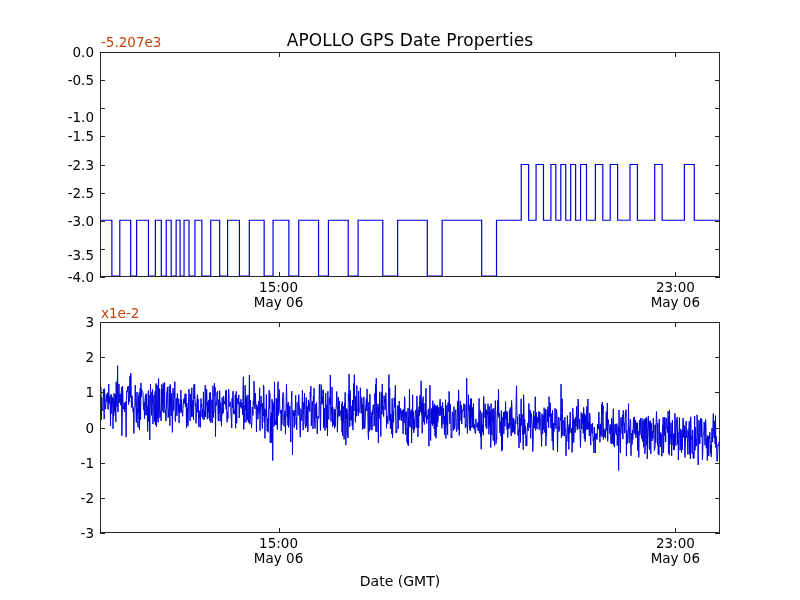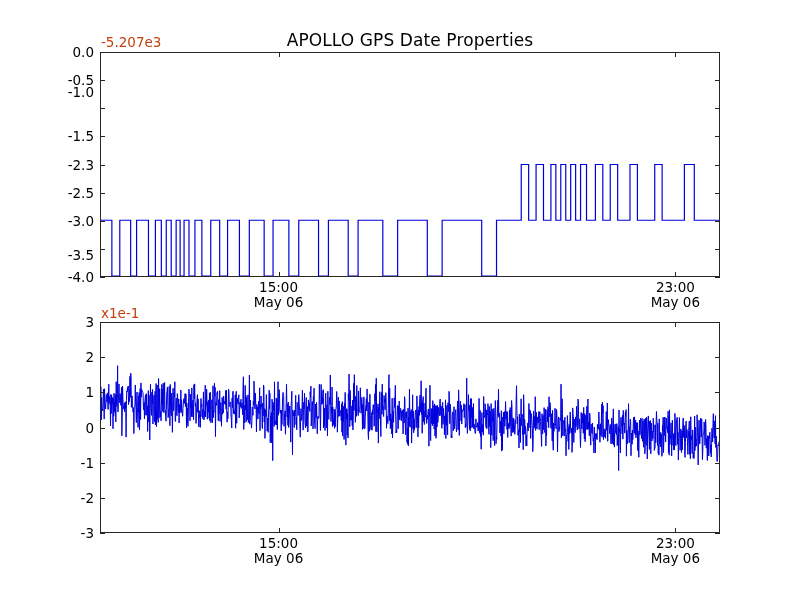--- a/index.html
+++ b/index.html
@@ -117,38 +117,38 @@
 </style>
 </head>
 <body>
 
 <div id="figure">
 
   <div class="chart-title" id="chart-title">APOLLO GPS Date Properties</div>
 
   <div class="offset-text" id="dac-offset">-5.207e3</div>
 
-  <div class="offset-text" id="phase-offset">x1e-1</div>
+  <div class="offset-text" id="phase-offset">x1e-2</div>
 
   <div class="axes" id="axes-dac">
     <svg class="plot-canvas" id="svg-dac" viewBox="0 0 620 225" preserveAspectRatio="none">
         <path d="M0.00,168.75 L10.91,168.75 L10.91,225.00 L18.85,225.00 L18.85,168.75 L29.76,168.75 L29.76,225.00 L35.71,225.00 L35.71,168.75 L47.62,168.75 L47.62,225.00 L54.56,225.00 L54.56,168.75 L60.51,168.75 L60.51,225.00 L65.47,225.00 L65.47,168.75 L70.43,168.75 L70.43,225.00 L75.39,225.00 L75.39,168.75 L79.36,168.75 L79.36,225.00 L83.33,225.00 L83.33,168.75 L88.29,168.75 L88.29,225.00 L94.24,225.00 L94.24,168.75 L101.18,168.75 L101.18,225.00 L110.11,225.00 L110.11,168.75 L119.04,168.75 L119.04,225.00 L126.98,225.00 L126.98,168.75 L138.88,168.75 L138.88,225.00 L148.80,225.00 L148.80,168.75 L163.68,168.75 L163.68,225.00 L172.61,225.00 L172.61,168.75 L188.48,168.75 L188.48,225.00 L198.40,225.00 L198.40,168.75 L218.24,168.75 L218.24,225.00 L228.16,225.00 L228.16,168.75 L248.00,168.75 L248.00,225.00 L257.92,225.00 L257.92,168.75 L282.72,168.75 L282.72,225.00 L297.60,225.00 L297.60,168.75 L327.36,168.75 L327.36,225.00 L342.24,225.00 L342.24,168.75 L381.92,168.75 L381.92,225.00 L396.80,225.00 L396.80,168.75 L421.60,168.75 L421.60,112.50 L429.04,112.50 L429.04,168.75 L436.48,168.75 L436.48,112.50 L443.92,112.50 L443.92,168.75 L451.36,168.75 L451.36,112.50 L456.32,112.50 L456.32,168.75 L461.28,168.75 L461.28,112.50 L466.24,112.50 L466.24,168.75 L471.20,168.75 L471.20,112.50 L476.16,112.50 L476.16,168.75 L481.12,168.75 L481.12,112.50 L487.07,112.50 L487.07,168.75 L496.00,168.75 L496.00,112.50 L503.44,112.50 L503.44,168.75 L510.88,168.75 L510.88,112.50 L518.32,112.50 L518.32,168.75 L530.72,168.75 L530.72,112.50 L538.16,112.50 L538.16,168.75 L555.52,168.75 L555.52,112.50 L562.96,112.50 L562.96,168.75 L585.28,168.75 L585.28,112.50 L595.20,112.50 L595.20,168.75 L634.88,168.75 L634.88,112.50 L647.28,112.50 L647.28,168.75 L689.44,168.75 L689.44,112.50 L701.84,112.50 L701.84,168.75 L739.04,168.75 L739.04,112.50 L751.44,112.50 L751.44,168.75 L803.52,168.75 L803.52,112.50 L838.24,112.50 L838.24,56.25 L845.68,56.25 L845.68,112.50 L850.64,112.50 L850.64,56.25 L860.56,56.25 L860.56,112.50 L868.00,112.50 L868.00,56.25 L875.44,56.25 L875.44,112.50 L882.88,112.50 L882.88,56.25 L895.28,56.25 L895.28,112.50 L902.72,112.50 L902.72,56.25 L922.56,56.25 L922.56,112.50 L932.48,112.50 L932.48,56.25 L957.28,56.25 L957.28,0.00 L964.72,0.00 L964.72,56.25 L972.16,56.25 L972.16,0.00 L979.60,0.00 L979.60,56.25 L987.04,56.25 L987.04,0.00 L999.44,0.00 L999.44,56.25 L1031.68,56.25 L1031.68,0.00 L1039.12,0.00 L1039.12,56.25 L1073.84,56.25 L1073.84,112.50 L1086.24,112.50 L1086.24,56.25 L1093.68,56.25 L1093.68,112.50 L1101.12,112.50 L1101.12,56.25 L1111.04,56.25 L1111.04,112.50 L1118.48,112.50 L1118.48,56.25 L1130.88,56.25 L1130.88,112.50 L1150.72,112.50 L1150.72,168.75 L1165.60,168.75 L1165.60,112.50 L1180.48,112.50 L1180.48,168.75 L1205.28,168.75 L1205.28,112.50 L1217.68,112.50 L1217.68,168.75 L1235.04,168.75 L1235.04,112.50 L1247.44,112.50 L1247.44,168.75 L1259.84,168.75 L1259.84,112.50 L1267.28,112.50 L1267.28,168.75 L1274.72,168.75 L1274.72,112.50 L1282.16,112.50 L1282.16,168.75 L1289.60,168.75 L1289.60,112.50 L1297.04,112.50 L1297.04,168.75 L1304.48,168.75 L1304.48,112.50 L1311.92,112.50 L1311.92,168.75 L1321.84,168.75 L1321.84,112.50 L1329.28,112.50 L1329.28,168.75 L1349.12,168.75 L1349.12,112.50 L1354.08,112.50 L1354.08,168.75 L1388.80,168.75 L1388.80,112.50 L1396.24,112.50 L1396.24,168.75 L1403.68,168.75 L1403.68,112.50 L1411.12,112.50 L1411.12,168.75 L1443.36,168.75 L1443.36,112.50 L1448.32,112.50 L1448.32,168.75 L1646.72,168.75 L1646.72,225.00 L1654.16,225.00 L1654.16,168.75 L1671.52,168.75 L1671.52,225.00 L1678.96,225.00 L1678.96,168.75 L1696.32,168.75 L1696.32,112.50 L1706.24,112.50 L1706.24,168.75 L1721.12,168.75 L1721.12,112.50 L1733.52,112.50 L1733.52,56.25 L1740.96,56.25 L1740.96,112.50 L1750.88,112.50 L1750.88,56.25 L1758.32,56.25 L1758.32,112.50 L1780.64,112.50 L1780.64,0.00 L1788.08,0.00 L1788.08,112.50 L1810.40,112.50 L1810.40,112.50 L620,112.50" fill="none" stroke="#0000dd" stroke-width="1.2"></path>
       </svg>
   </div>
 
   <div class="axes" id="axes-phase">
     <svg class="plot-canvas" id="svg-phase" viewBox="0 0 620 211" preserveAspectRatio="none">
         <path d="M0.00,64.23 L0.35,97.87 L0.71,75.12 L1.06,88.28 L1.42,87.07 L1.77,88.63 L2.13,82.50 L2.48,66.65 L2.84,76.23 L3.19,97.00 L3.54,66.37 L3.90,77.53 L4.25,81.46 L4.61,86.80 L4.96,79.99 L5.32,72.32 L5.67,73.37 L6.03,79.75 L6.38,70.51 L6.74,78.89 L7.09,87.26 L7.44,77.95 L7.80,61.83 L8.15,81.28 L8.51,74.36 L8.86,78.06 L9.22,83.75 L9.57,103.82 L9.93,72.02 L10.28,91.43 L10.63,72.85 L10.99,82.17 L11.34,77.85 L11.70,75.29 L12.05,106.79 L12.41,76.28 L12.76,94.11 L13.12,70.89 L13.47,89.05 L13.83,80.62 L14.18,90.61 L14.53,72.18 L14.89,99.80 L15.24,59.32 L15.60,79.96 L15.95,84.40 L16.31,75.84 L16.66,43.10 L17.02,89.81 L17.37,77.83 L17.72,71.31 L18.08,61.55 L18.43,80.46 L18.79,78.11 L19.14,71.33 L19.50,74.76 L19.85,83.06 L20.21,80.21 L20.56,64.96 L20.91,113.89 L21.27,98.17 L21.62,63.69 L21.98,76.51 L22.33,86.15 L22.69,84.28 L23.04,87.17 L23.40,80.35 L23.75,89.59 L24.11,84.82 L24.46,85.49 L24.81,79.48 L25.17,115.21 L25.52,78.39 L25.88,68.60 L26.23,69.64 L26.59,65.05 L26.94,68.12 L27.30,63.58 L27.65,82.39 L28.00,74.88 L28.36,79.36 L28.71,66.20 L29.07,53.85 L29.42,75.05 L29.78,50.65 L30.13,53.25 L30.49,85.12 L30.84,79.81 L31.19,73.57 L31.55,83.54 L31.90,86.66 L32.26,90.15 L32.61,85.48 L32.97,111.61 L33.32,85.36 L33.68,83.97 L34.03,83.01 L34.39,62.56 L34.74,80.54 L35.09,87.13 L35.45,100.53 L35.80,77.77 L36.16,69.64 L36.51,85.22 L36.87,97.45 L37.22,105.38 L37.58,73.59 L37.93,90.02 L38.28,70.29 L38.64,107.81 L38.99,74.19 L39.35,65.96 L39.70,97.47 L40.06,60.46 L40.41,74.86 L40.77,66.88 L41.12,69.52 L41.48,68.93 L41.83,70.03 L42.18,70.48 L42.54,84.34 L42.89,87.63 L43.25,80.04 L43.60,96.82 L43.96,79.45 L44.31,76.17 L44.67,72.35 L45.02,93.10 L45.37,82.84 L45.73,71.38 L46.08,93.17 L46.44,83.58 L46.79,109.43 L47.15,90.67 L47.50,68.23 L47.86,99.73 L48.21,72.83 L48.56,86.29 L48.92,118.11 L49.27,89.02 L49.63,61.79 L49.98,77.33 L50.34,87.19 L50.69,93.26 L51.05,69.88 L51.40,81.27 L51.76,67.06 L52.11,101.99 L52.46,83.39 L52.82,80.40 L53.17,72.98 L53.53,94.39 L53.88,99.72 L54.24,68.97 L54.59,102.95 L54.95,70.44 L55.30,61.08 L55.65,104.69 L56.01,87.46 L56.36,62.59 L56.72,96.82 L57.07,96.88 L57.43,100.36 L57.78,56.07 L58.14,96.11 L58.49,90.70 L58.85,66.33 L59.20,81.76 L59.55,94.86 L59.91,89.39 L60.26,98.75 L60.62,82.55 L60.97,62.04 L61.33,82.81 L61.68,67.00 L62.04,89.52 L62.39,60.81 L62.74,69.48 L63.10,90.69 L63.45,72.85 L63.81,60.06 L64.16,86.26 L64.52,87.34 L64.87,94.75 L65.23,99.12 L65.58,87.18 L65.93,70.92 L66.29,68.91 L66.64,64.54 L67.00,83.48 L67.35,95.49 L67.71,92.84 L68.06,85.09 L68.42,64.07 L68.77,78.91 L69.13,103.69 L69.48,62.00 L69.83,84.53 L70.19,92.15 L70.54,93.76 L70.90,70.81 L71.25,80.84 L71.61,110.39 L71.96,88.31 L72.32,65.89 L72.67,88.56 L73.02,85.98 L73.38,70.42 L73.73,74.74 L74.09,59.31 L74.44,98.94 L74.80,99.47 L75.15,82.92 L75.51,75.82 L75.86,89.45 L76.21,93.64 L76.57,71.29 L76.92,75.71 L77.28,83.56 L77.63,90.28 L77.99,76.57 L78.34,100.97 L78.70,82.15 L79.05,90.93 L79.41,88.82 L79.76,87.59 L80.11,67.61 L80.47,90.36 L80.82,77.43 L81.18,88.16 L81.53,90.32 L81.89,94.15 L82.24,86.36 L82.60,81.95 L82.95,77.63 L83.30,76.20 L83.66,81.24 L84.01,75.52 L84.37,71.39 L84.72,84.37 L85.08,71.40 L85.43,73.51 L85.79,105.98 L86.14,80.99 L86.50,100.91 L86.85,85.81 L87.20,104.30 L87.56,93.54 L87.91,75.02 L88.27,66.74 L88.62,72.84 L88.98,72.81 L89.33,98.80 L89.69,71.99 L90.04,85.20 L90.39,81.14 L90.75,94.34 L91.10,65.45 L91.46,94.80 L91.81,82.50 L92.17,77.79 L92.52,81.47 L92.88,97.65 L93.23,62.26 L93.58,76.25 L93.94,61.50 L94.29,77.71 L94.65,83.97 L95.00,81.23 L95.36,101.37 L95.71,90.49 L96.07,83.65 L96.42,76.80 L96.78,72.32 L97.13,90.27 L97.48,76.69 L97.84,97.89 L98.19,104.89 L98.55,88.42 L98.90,95.40 L99.26,93.03 L99.61,105.40 L99.97,86.98 L100.32,76.19 L100.67,85.05 L101.03,81.89 L101.38,94.75 L101.74,87.20 L102.09,96.59 L102.45,85.29 L102.80,69.54 L103.16,97.87 L103.51,97.44 L103.87,88.94 L104.22,94.04 L104.57,62.86 L104.93,94.90 L105.28,84.15 L105.64,83.76 L105.99,66.79 L106.35,79.17 L106.70,97.12 L107.06,79.59 L107.41,85.17 L107.76,90.03 L108.12,77.70 L108.47,96.20 L108.83,70.47 L109.18,98.78 L109.54,74.07 L109.89,69.99 L110.25,100.74 L110.60,80.85 L110.95,80.53 L111.31,77.47 L111.66,100.61 L112.02,81.98 L112.37,63.39 L112.73,95.53 L113.08,89.18 L113.44,89.96 L113.79,60.82 L114.15,74.01 L114.50,65.02 L114.85,114.69 L115.21,80.26 L115.56,82.87 L115.92,83.10 L116.27,70.37 L116.63,71.08 L116.98,68.79 L117.34,88.06 L117.69,98.75 L118.04,77.43 L118.40,91.60 L118.75,81.03 L119.11,68.23 L119.46,99.36 L119.82,83.15 L120.17,80.34 L120.53,88.68 L120.88,104.22 L121.23,89.33 L121.59,75.09 L121.94,92.08 L122.30,86.88 L122.65,90.81 L123.01,73.62 L123.36,78.52 L123.72,81.53 L124.07,79.24 L124.43,80.36 L124.78,82.62 L125.13,68.12 L125.49,87.08 L125.84,67.97 L126.20,92.32 L126.55,100.09 L126.91,89.74 L127.26,96.63 L127.62,87.02 L127.97,66.82 L128.32,68.01 L128.68,83.31 L129.03,84.36 L129.39,81.86 L129.74,79.60 L130.10,80.03 L130.45,93.97 L130.81,98.31 L131.16,106.05 L131.52,75.90 L131.87,85.50 L132.22,69.27 L132.58,68.81 L132.93,91.40 L133.29,87.41 L133.64,90.65 L134.00,89.76 L134.35,92.27 L134.71,72.53 L135.06,106.22 L135.41,71.08 L135.77,68.98 L136.12,101.27 L136.48,75.76 L136.83,76.31 L137.19,80.24 L137.54,82.00 L137.90,77.48 L138.25,72.51 L138.60,95.83 L138.96,92.07 L139.31,79.90 L139.67,82.45 L140.02,84.86 L140.38,77.00 L140.73,86.08 L141.09,86.01 L141.44,80.80 L141.80,86.37 L142.15,92.60 L142.50,66.56 L142.86,54.25 L143.21,107.48 L143.57,82.94 L143.92,98.28 L144.28,100.82 L144.63,62.93 L144.99,87.49 L145.34,73.05 L145.69,99.75 L146.05,74.96 L146.40,79.20 L146.76,91.74 L147.11,97.67 L147.47,72.56 L147.82,100.50 L148.18,97.67 L148.53,84.79 L148.89,52.50 L149.24,102.13 L149.59,79.26 L149.95,77.88 L150.30,98.18 L150.66,101.30 L151.01,106.04 L151.37,99.49 L151.72,84.86 L152.08,86.40 L152.43,93.28 L152.78,78.96 L153.14,82.70 L153.49,58.68 L153.85,68.12 L154.20,85.97 L154.56,86.82 L154.91,70.82 L155.27,82.15 L155.62,84.62 L155.97,110.09 L156.33,82.33 L156.68,88.37 L157.04,84.98 L157.39,97.04 L157.75,89.53 L158.10,79.04 L158.46,91.43 L158.81,80.67 L159.17,65.44 L159.52,108.73 L159.87,82.45 L160.23,86.62 L160.58,73.70 L160.94,84.31 L161.29,82.35 L161.65,104.75 L162.00,106.65 L162.36,80.84 L162.71,93.78 L163.06,62.56 L163.42,64.58 L163.77,99.94 L164.13,86.55 L164.48,116.47 L164.84,87.51 L165.19,89.78 L165.55,94.53 L165.90,72.31 L166.26,89.61 L166.61,108.98 L166.96,106.60 L167.32,95.80 L167.67,110.39 L168.03,95.60 L168.38,83.17 L168.74,67.82 L169.09,86.58 L169.45,71.03 L169.80,120.82 L170.15,94.15 L170.51,98.87 L170.86,90.39 L171.22,121.15 L171.57,76.97 L171.93,81.82 L172.28,138.97 L172.64,80.03 L172.99,87.81 L173.34,83.05 L173.70,104.44 L174.05,59.36 L174.41,102.80 L174.76,98.73 L175.12,100.94 L175.47,102.41 L175.83,75.70 L176.18,103.02 L176.54,77.21 L176.89,107.58 L177.24,91.00 L177.60,59.26 L177.95,93.11 L178.31,77.66 L178.66,67.17 L179.02,70.04 L179.37,87.97 L179.73,91.12 L180.08,90.91 L180.43,87.94 L180.79,108.91 L181.14,87.82 L181.50,102.46 L181.85,92.96 L182.21,74.83 L182.56,70.08 L182.92,71.06 L183.27,73.28 L183.62,104.26 L183.98,92.03 L184.33,97.92 L184.69,88.63 L185.04,112.29 L185.40,98.37 L185.75,81.23 L186.11,61.84 L186.46,80.35 L186.82,94.80 L187.17,81.68 L187.52,103.31 L187.88,79.79 L188.23,105.41 L188.59,101.20 L188.94,92.47 L189.30,83.72 L189.65,90.34 L190.01,104.61 L190.36,120.24 L190.71,83.23 L191.07,78.54 L191.42,68.89 L191.78,98.78 L192.13,133.04 L192.49,87.81 L192.84,93.46 L193.20,93.79 L193.55,90.06 L193.91,105.55 L194.26,88.10 L194.61,93.81 L194.97,87.79 L195.32,73.00 L195.68,102.59 L196.03,94.90 L196.39,107.78 L196.74,80.29 L197.10,80.89 L197.45,81.11 L197.80,93.35 L198.16,74.00 L198.51,72.40 L198.87,81.94 L199.22,88.08 L199.58,106.43 L199.93,115.28 L200.29,95.34 L200.64,86.50 L200.99,98.17 L201.35,98.28 L201.70,86.10 L202.06,67.92 L202.41,90.76 L202.77,108.17 L203.12,87.63 L203.48,80.11 L203.83,86.31 L204.19,70.91 L204.54,98.62 L204.89,102.99 L205.25,106.01 L205.60,83.94 L205.96,75.29 L206.31,104.21 L206.67,90.99 L207.02,84.31 L207.38,110.08 L207.73,107.44 L208.08,77.63 L208.44,86.30 L208.79,80.24 L209.15,85.64 L209.50,89.34 L209.86,69.49 L210.21,74.71 L210.57,63.76 L210.92,104.00 L211.28,96.83 L211.63,82.89 L211.98,79.22 L212.34,84.12 L212.69,106.95 L213.05,74.28 L213.40,78.91 L213.76,65.87 L214.11,95.89 L214.47,103.21 L214.82,106.54 L215.17,81.86 L215.53,89.96 L215.88,95.69 L216.24,80.25 L216.59,95.74 L216.95,111.84 L217.30,97.70 L217.66,94.13 L218.01,96.50 L218.36,95.81 L218.72,94.97 L219.07,61.89 L219.43,77.35 L219.78,83.27 L220.14,108.57 L220.49,92.50 L220.85,62.02 L221.20,81.98 L221.56,68.18 L221.91,81.99 L222.26,74.54 L222.62,80.06 L222.97,67.33 L223.33,105.93 L223.68,97.10 L224.04,103.49 L224.39,85.77 L224.75,108.63 L225.10,76.88 L225.45,70.85 L225.81,84.24 L226.16,105.89 L226.52,82.56 L226.87,93.65 L227.23,113.94 L227.58,68.91 L227.94,96.59 L228.29,96.57 L228.64,97.28 L229.00,77.65 L229.35,75.22 L229.71,82.26 L230.06,52.49 L230.42,83.41 L230.77,99.46 L231.13,85.14 L231.48,90.58 L231.84,64.69 L232.19,104.58 L232.54,84.85 L232.90,103.42 L233.25,97.74 L233.61,101.47 L233.96,86.94 L234.32,106.33 L234.67,90.16 L235.03,104.73 L235.38,87.33 L235.73,86.37 L236.09,83.63 L236.44,69.14 L236.80,76.81 L237.15,110.20 L237.51,97.12 L237.86,78.10 L238.22,74.74 L238.57,94.49 L238.93,78.68 L239.28,88.26 L239.63,93.90 L239.99,90.16 L240.34,88.32 L240.70,89.24 L241.05,98.33 L241.41,81.59 L241.76,110.26 L242.12,79.39 L242.47,114.13 L242.82,91.00 L243.18,99.27 L243.53,83.87 L243.89,117.57 L244.24,80.91 L244.60,86.16 L244.95,70.05 L245.31,87.28 L245.66,123.26 L246.01,86.38 L246.37,96.68 L246.72,86.79 L247.08,113.27 L247.43,91.57 L247.79,116.17 L248.14,71.56 L248.50,78.11 L248.85,51.61 L249.21,75.53 L249.56,104.67 L249.91,67.91 L250.27,72.55 L250.62,98.34 L250.98,93.65 L251.33,97.55 L251.69,83.68 L252.04,103.59 L252.40,77.90 L252.75,107.98 L253.10,89.66 L253.46,60.85 L253.81,88.37 L254.17,52.19 L254.52,79.09 L254.88,74.02 L255.23,100.24 L255.59,74.45 L255.94,87.77 L256.30,94.22 L256.65,63.10 L257.00,88.62 L257.36,87.67 L257.71,89.19 L258.07,93.48 L258.42,68.66 L258.78,90.64 L259.13,88.29 L259.49,87.34 L259.84,84.43 L260.19,65.43 L260.55,76.40 L260.90,91.10 L261.26,87.96 L261.61,75.15 L261.97,82.62 L262.32,107.41 L262.68,82.05 L263.03,106.49 L263.38,91.69 L263.74,74.56 L264.09,94.99 L264.45,106.86 L264.80,105.88 L265.16,94.97 L265.51,84.45 L265.87,82.40 L266.22,76.31 L266.58,88.88 L266.93,66.60 L267.28,82.55 L267.64,85.63 L267.99,111.59 L268.35,117.60 L268.70,80.01 L269.06,101.22 L269.41,109.30 L269.77,71.92 L270.12,93.27 L270.47,97.19 L270.83,107.49 L271.18,90.53 L271.54,93.43 L271.89,108.27 L272.25,87.72 L272.60,92.21 L272.96,82.61 L273.31,82.57 L273.66,88.35 L274.02,104.21 L274.37,93.55 L274.73,71.32 L275.08,78.53 L275.44,62.15 L275.79,109.63 L276.15,55.77 L276.50,91.46 L276.86,109.91 L277.21,92.70 L277.56,86.73 L277.92,81.59 L278.27,121.23 L278.63,85.08 L278.98,96.63 L279.34,85.84 L279.69,69.37 L280.05,88.83 L280.40,98.02 L280.75,114.63 L281.11,82.87 L281.46,70.24 L281.82,92.11 L282.17,61.69 L282.53,87.84 L282.88,83.51 L283.24,92.33 L283.59,94.42 L283.95,73.19 L284.30,80.17 L284.65,77.07 L285.01,87.54 L285.36,79.74 L285.72,70.37 L286.07,76.74 L286.43,106.21 L286.78,95.68 L287.14,93.79 L287.49,100.33 L287.84,101.65 L288.20,86.06 L288.55,66.62 L288.91,52.12 L289.26,98.64 L289.62,65.82 L289.97,88.81 L290.33,106.65 L290.68,91.80 L291.03,99.09 L291.39,97.02 L291.74,112.08 L292.10,76.00 L292.45,116.11 L292.81,101.75 L293.16,88.94 L293.52,100.16 L293.87,84.52 L294.23,75.52 L294.58,85.29 L294.93,79.27 L295.29,62.95 L295.64,94.83 L296.00,111.08 L296.35,107.86 L296.71,110.48 L297.06,93.47 L297.42,84.06 L297.77,83.16 L298.12,106.82 L298.48,84.11 L298.83,95.71 L299.19,78.76 L299.54,97.78 L299.90,97.92 L300.25,91.29 L300.61,86.14 L300.96,91.60 L301.32,98.72 L301.67,89.29 L302.02,91.01 L302.38,87.78 L302.73,96.72 L303.09,112.03 L303.44,87.05 L303.80,87.72 L304.15,100.99 L304.51,74.33 L304.86,76.68 L305.21,101.98 L305.57,112.86 L305.92,90.22 L306.28,95.30 L306.63,89.42 L306.99,120.36 L307.34,106.14 L307.70,122.56 L308.05,85.90 L308.40,123.99 L308.76,95.17 L309.11,104.19 L309.47,66.93 L309.82,95.73 L310.18,105.18 L310.53,89.49 L310.89,95.25 L311.24,87.36 L311.60,121.24 L311.95,102.53 L312.30,97.52 L312.66,72.44 L313.01,106.72 L313.37,89.16 L313.72,110.80 L314.08,96.78 L314.43,107.53 L314.79,101.81 L315.14,93.19 L315.49,89.05 L315.85,87.89 L316.20,105.76 L316.56,98.39 L316.91,73.60 L317.27,84.61 L317.62,101.65 L317.98,114.93 L318.33,87.86 L318.68,106.01 L319.04,84.34 L319.39,93.40 L319.75,78.79 L320.10,72.85 L320.46,89.98 L320.81,80.56 L321.17,58.29 L321.52,92.49 L321.88,80.15 L322.23,111.35 L322.58,79.98 L322.94,76.69 L323.29,74.35 L323.65,99.90 L324.00,80.83 L324.36,102.55 L324.71,97.87 L325.07,89.22 L325.42,94.89 L325.77,72.83 L326.13,65.86 L326.48,101.24 L326.84,101.42 L327.19,93.29 L327.55,97.06 L327.90,92.26 L328.26,87.18 L328.61,86.93 L328.97,124.38 L329.32,91.44 L329.67,94.15 L330.03,62.85 L330.38,113.46 L330.74,118.66 L331.09,87.21 L331.45,86.39 L331.80,101.63 L332.16,86.75 L332.51,103.71 L332.86,78.36 L333.22,96.39 L333.57,101.97 L333.93,83.35 L334.28,107.03 L334.64,81.65 L334.99,114.03 L335.35,112.79 L335.70,83.44 L336.05,116.33 L336.41,110.96 L336.76,83.69 L337.12,104.94 L337.47,83.02 L337.83,100.62 L338.18,98.17 L338.54,85.15 L338.89,88.82 L339.25,93.12 L339.60,93.65 L339.95,78.68 L340.31,76.83 L340.66,89.09 L341.02,93.46 L341.37,84.19 L341.73,104.60 L342.08,106.33 L342.44,82.29 L342.79,80.08 L343.14,102.29 L343.50,86.24 L343.85,95.23 L344.21,93.72 L344.56,112.68 L344.92,94.12 L345.27,100.76 L345.63,77.53 L345.98,116.62 L346.34,91.57 L346.69,103.11 L347.04,83.20 L347.40,100.61 L347.75,112.85 L348.11,80.51 L348.46,89.44 L348.82,87.97 L349.17,69.00 L349.53,75.86 L349.88,101.70 L350.23,81.79 L350.59,84.23 L350.94,92.58 L351.30,115.61 L351.65,113.30 L352.01,116.06 L352.36,94.11 L352.72,90.00 L353.07,89.62 L353.42,108.79 L353.78,104.92 L354.13,84.54 L354.49,106.99 L354.84,104.08 L355.20,93.84 L355.55,90.21 L355.91,87.50 L356.26,104.85 L356.62,109.94 L356.97,107.25 L357.32,95.92 L357.68,79.03 L358.03,79.12 L358.39,107.85 L358.74,67.50 L359.10,81.14 L359.45,113.49 L359.81,92.99 L360.16,85.25 L360.51,78.83 L360.87,87.23 L361.22,98.84 L361.58,83.00 L361.93,102.02 L362.29,89.75 L362.64,88.39 L363.00,89.11 L363.35,86.79 L363.70,87.69 L364.06,81.45 L364.41,95.58 L364.77,91.29 L365.12,82.37 L365.48,105.72 L365.83,102.00 L366.19,104.48 L366.54,90.90 L366.90,55.69 L367.25,102.97 L367.60,111.40 L367.96,102.30 L368.31,90.80 L368.67,72.37 L369.02,88.18 L369.38,83.22 L369.73,107.20 L370.09,83.14 L370.44,108.99 L370.79,76.32 L371.15,105.94 L371.50,76.34 L371.86,95.60 L372.21,89.02 L372.57,105.31 L372.92,85.26 L373.28,104.46 L373.63,81.31 L373.99,106.78 L374.34,102.23 L374.69,104.96 L375.05,107.96 L375.40,111.62 L375.76,111.38 L376.11,96.80 L376.47,105.16 L376.82,104.13 L377.18,104.88 L377.53,105.26 L377.88,100.64 L378.24,109.08 L378.59,108.87 L378.95,98.57 L379.30,76.10 L379.66,103.00 L380.01,111.32 L380.37,88.30 L380.72,114.55 L381.07,106.21 L381.43,127.45 L381.78,100.85 L382.14,90.38 L382.49,106.56 L382.85,110.20 L383.20,102.34 L383.56,113.26 L383.91,74.19 L384.27,94.77 L384.62,95.43 L384.97,93.55 L385.33,81.57 L385.68,84.94 L386.04,103.30 L386.39,105.61 L386.75,87.68 L387.10,106.75 L387.46,91.39 L387.81,92.53 L388.16,81.42 L388.52,85.01 L388.87,105.07 L389.23,112.39 L389.58,84.24 L389.94,104.43 L390.29,89.72 L390.65,89.20 L391.00,125.83 L391.36,81.37 L391.71,104.38 L392.06,113.27 L392.42,86.71 L392.77,99.15 L393.13,96.48 L393.48,118.81 L393.84,87.20 L394.19,86.03 L394.55,95.08 L394.90,123.78 L395.25,91.12 L395.61,78.28 L395.96,88.12 L396.32,121.83 L396.67,114.65 L397.03,117.44 L397.38,97.60 L397.74,87.79 L398.09,78.14 L398.44,93.52 L398.80,66.94 L399.15,95.27 L399.51,91.54 L399.86,91.02 L400.22,110.92 L400.57,99.26 L400.93,102.28 L401.28,114.21 L401.64,88.48 L401.99,129.39 L402.34,100.02 L402.70,128.04 L403.05,95.10 L403.41,99.23 L403.76,89.87 L404.12,111.88 L404.47,100.70 L404.83,89.47 L405.18,104.20 L405.53,92.30 L405.89,79.38 L406.24,97.14 L406.60,89.46 L406.95,93.88 L407.31,107.51 L407.66,89.51 L408.02,115.54 L408.37,101.47 L408.72,105.64 L409.08,101.39 L409.43,106.67 L409.79,87.94 L410.14,104.31 L410.50,85.37 L410.85,95.01 L411.21,107.93 L411.56,114.18 L411.92,78.22 L412.27,84.28 L412.62,110.60 L412.98,100.42 L413.33,95.72 L413.69,110.28 L414.04,96.54 L414.40,98.60 L414.75,103.84 L415.11,112.38 L415.46,108.54 L415.81,99.96 L416.17,96.67 L416.52,75.73 L416.88,63.35 L417.23,88.22 L417.59,101.88 L417.94,94.60 L418.30,113.39 L418.65,110.47 L419.01,107.81 L419.36,126.12 L419.71,92.08 L420.07,110.11 L420.42,96.43 L420.78,120.63 L421.13,94.39 L421.49,76.53 L421.84,103.45 L422.20,97.74 L422.55,92.14 L422.90,112.53 L423.26,108.47 L423.61,127.92 L423.97,72.40 L424.32,83.68 L424.68,112.30 L425.03,97.33 L425.39,106.74 L425.74,104.12 L426.09,113.66 L426.45,124.28 L426.80,113.36 L427.16,123.98 L427.51,106.04 L427.87,105.93 L428.22,100.88 L428.58,109.06 L428.93,97.77 L429.29,81.27 L429.64,92.48 L429.99,87.58 L430.35,105.88 L430.70,88.37 L431.06,116.47 L431.41,96.57 L431.77,91.52 L432.12,96.06 L432.48,103.23 L432.83,106.40 L433.18,129.88 L433.54,120.67 L433.89,89.03 L434.25,103.38 L434.60,106.19 L434.96,94.39 L435.31,104.47 L435.67,74.39 L436.02,108.52 L436.38,102.96 L436.73,90.10 L437.08,103.35 L437.44,106.89 L437.79,96.53 L438.15,94.78 L438.50,100.99 L438.86,97.10 L439.21,89.40 L439.57,107.70 L439.92,93.16 L440.27,89.54 L440.63,95.13 L440.98,99.23 L441.34,109.44 L441.69,114.02 L442.05,124.59 L442.40,91.52 L442.76,104.61 L443.11,111.83 L443.46,93.22 L443.82,107.62 L444.17,99.30 L444.53,85.48 L444.88,92.08 L445.24,110.58 L445.59,100.22 L445.95,86.94 L446.30,124.13 L446.66,108.32 L447.01,113.58 L447.36,87.73 L447.72,87.41 L448.07,99.79 L448.43,84.56 L448.78,92.76 L449.14,105.65 L449.49,74.43 L449.85,94.60 L450.20,87.37 L450.55,80.43 L450.91,85.72 L451.26,104.34 L451.62,106.49 L451.97,91.61 L452.33,102.10 L452.68,119.10 L453.04,88.21 L453.39,120.28 L453.74,128.45 L454.10,100.87 L454.45,109.50 L454.81,103.33 L455.16,101.46 L455.52,86.07 L455.87,103.20 L456.23,102.11 L456.58,106.75 L456.94,87.25 L457.29,89.94 L457.64,104.17 L458.00,130.23 L458.35,110.83 L458.71,96.91 L459.06,94.80 L459.42,109.64 L459.77,105.31 L460.13,107.29 L460.48,95.74 L460.83,97.24 L461.19,98.49 L461.54,61.71 L461.90,115.81 L462.25,97.30 L462.61,76.45 L462.96,91.18 L463.32,113.78 L463.67,98.75 L464.03,98.39 L464.38,101.83 L464.73,114.22 L465.09,98.79 L465.44,95.16 L465.80,109.16 L466.15,107.51 L466.51,134.04 L466.86,117.35 L467.22,114.11 L467.57,110.74 L467.92,93.49 L468.28,105.99 L468.63,119.53 L468.99,105.08 L469.34,127.66 L469.70,102.31 L470.05,111.76 L470.41,99.95 L470.76,89.82 L471.11,106.39 L471.47,110.26 L471.82,111.24 L472.18,106.09 L472.53,130.64 L472.89,124.45 L473.24,85.71 L473.60,92.39 L473.95,94.23 L474.31,120.60 L474.66,104.00 L475.01,97.02 L475.37,104.13 L475.72,110.67 L476.08,94.86 L476.43,104.63 L476.79,96.83 L477.14,84.19 L477.50,101.70 L477.85,108.13 L478.20,94.88 L478.56,76.82 L478.91,79.63 L479.27,101.93 L479.62,106.88 L479.98,96.83 L480.33,100.62 L480.69,112.67 L481.04,125.62 L481.40,112.10 L481.75,90.31 L482.10,102.37 L482.46,106.91 L482.81,91.49 L483.17,101.17 L483.52,96.43 L483.88,111.31 L484.23,85.19 L484.59,100.43 L484.94,117.12 L485.29,91.52 L485.65,119.75 L486.00,113.65 L486.36,93.21 L486.71,107.32 L487.07,92.51 L487.42,84.11 L487.78,107.63 L488.13,105.49 L488.48,76.73 L488.84,107.20 L489.19,100.08 L489.55,101.15 L489.90,114.00 L490.26,91.00 L490.61,95.02 L490.97,116.08 L491.32,123.34 L491.68,101.86 L492.03,108.35 L492.38,110.69 L492.74,111.65 L493.09,101.04 L493.45,112.72 L493.80,119.30 L494.16,115.99 L494.51,131.20 L494.87,105.10 L495.22,116.76 L495.57,116.74 L495.93,131.29 L496.28,111.47 L496.64,116.70 L496.99,115.17 L497.35,111.72 L497.70,117.79 L498.06,102.32 L498.41,105.87 L498.77,104.24 L499.12,107.25 L499.47,89.88 L499.83,101.24 L500.18,109.89 L500.54,120.35 L500.89,107.67 L501.25,101.80 L501.60,113.63 L501.96,99.94 L502.31,81.80 L502.66,115.21 L503.02,79.86 L503.37,91.60 L503.73,83.50 L504.08,117.66 L504.44,106.60 L504.79,107.71 L505.15,112.17 L505.50,115.20 L505.85,107.59 L506.21,116.36 L506.56,104.78 L506.92,89.50 L507.27,108.41 L507.63,99.13 L507.98,80.71 L508.34,119.48 L508.69,101.76 L509.05,97.59 L509.40,102.47 L509.75,105.14 L510.11,108.40 L510.46,111.86 L510.82,102.36 L511.17,102.70 L511.53,121.50 L511.88,122.06 L512.24,96.02 L512.59,97.34 L512.94,121.75 L513.30,110.65 L513.65,99.18 L514.01,86.68 L514.36,123.24 L514.72,102.27 L515.07,125.31 L515.43,111.66 L515.78,111.68 L516.13,110.10 L516.49,101.80 L516.84,107.60 L517.20,113.10 L517.55,101.65 L517.91,123.78 L518.26,113.60 L518.62,121.61 L518.97,104.48 L519.33,148.98 L519.68,87.80 L520.03,110.34 L520.39,106.59 L520.74,124.52 L521.10,131.23 L521.45,96.99 L521.81,95.05 L522.16,104.34 L522.52,104.02 L522.87,111.95 L523.22,93.01 L523.58,117.26 L523.93,88.27 L524.29,95.61 L524.64,102.82 L525.00,100.99 L525.35,111.17 L525.71,108.72 L526.06,90.33 L526.42,94.58 L526.77,87.47 L527.12,134.42 L527.48,108.44 L527.83,122.17 L528.19,120.37 L528.54,110.64 L528.90,107.13 L529.25,81.40 L529.61,114.30 L529.96,121.02 L530.31,104.87 L530.67,105.08 L531.02,96.96 L531.38,99.69 L531.73,134.01 L532.09,111.15 L532.44,113.45 L532.80,122.50 L533.15,108.13 L533.50,117.75 L533.86,108.44 L534.21,95.30 L534.57,95.71 L534.92,111.06 L535.28,94.76 L535.63,111.61 L535.99,112.85 L536.34,97.95 L536.70,115.88 L537.05,108.36 L537.40,100.70 L537.76,112.36 L538.11,100.67 L538.47,128.72 L538.82,109.06 L539.18,116.75 L539.53,135.57 L539.89,111.21 L540.24,98.03 L540.59,112.95 L540.95,107.75 L541.30,96.21 L541.66,105.86 L542.01,112.81 L542.37,116.66 L542.72,96.22 L543.08,104.24 L543.43,119.47 L543.79,98.61 L544.14,121.16 L544.49,125.47 L544.85,96.87 L545.20,98.29 L545.56,132.05 L545.91,128.19 L546.27,96.27 L546.62,104.27 L546.98,123.53 L547.33,95.20 L547.68,99.62 L548.04,137.25 L548.39,108.77 L548.75,102.71 L549.10,93.81 L549.46,107.99 L549.81,116.14 L550.17,127.68 L550.52,99.05 L550.87,115.28 L551.23,98.55 L551.58,132.01 L551.94,102.29 L552.29,101.34 L552.65,119.09 L553.00,117.62 L553.36,109.22 L553.71,116.50 L554.07,96.19 L554.42,109.81 L554.77,102.71 L555.13,128.69 L555.48,126.13 L555.84,126.32 L556.19,102.81 L556.55,120.93 L556.90,102.58 L557.26,89.31 L557.61,97.64 L557.96,102.52 L558.32,123.62 L558.67,101.19 L559.03,131.84 L559.38,123.22 L559.74,133.39 L560.09,96.83 L560.45,121.54 L560.80,116.12 L561.15,125.21 L561.51,110.51 L561.86,118.73 L562.22,112.43 L562.57,134.57 L562.93,133.86 L563.28,103.45 L563.64,108.94 L563.99,95.28 L564.35,130.93 L564.70,117.53 L565.05,95.13 L565.41,113.49 L565.76,95.06 L566.12,108.91 L566.47,120.13 L566.83,106.27 L567.18,96.00 L567.54,100.50 L567.89,107.10 L568.24,104.47 L568.60,111.00 L568.95,89.03 L569.31,131.08 L569.66,94.00 L570.02,133.39 L570.37,87.67 L570.73,122.85 L571.08,113.66 L571.44,116.40 L571.79,100.82 L572.14,107.52 L572.50,134.15 L572.85,113.03 L573.21,98.06 L573.56,114.21 L573.92,123.55 L574.27,112.57 L574.63,128.32 L574.98,111.32 L575.33,128.05 L575.69,91.22 L576.04,96.17 L576.40,116.60 L576.75,123.90 L577.11,106.92 L577.46,97.22 L577.82,95.36 L578.17,95.38 L578.52,122.47 L578.88,110.41 L579.23,138.38 L579.59,116.65 L579.94,110.65 L580.30,95.48 L580.65,116.27 L581.01,128.52 L581.36,116.50 L581.72,106.96 L582.07,121.15 L582.42,130.73 L582.78,108.85 L583.13,128.23 L583.49,110.77 L583.84,96.71 L584.20,95.87 L584.55,115.53 L584.91,103.81 L585.26,103.62 L585.61,132.46 L585.97,135.68 L586.32,120.76 L586.68,103.59 L587.03,99.09 L587.39,115.73 L587.74,107.49 L588.10,109.01 L588.45,124.57 L588.81,132.65 L589.16,121.96 L589.51,108.52 L589.87,104.77 L590.22,99.04 L590.58,132.69 L590.93,114.32 L591.29,137.01 L591.64,94.71 L592.00,117.71 L592.35,113.86 L592.70,119.55 L593.06,131.85 L593.41,107.90 L593.77,108.48 L594.12,136.27 L594.48,131.11 L594.83,136.89 L595.19,132.79 L595.54,93.94 L595.89,128.77 L596.25,105.19 L596.60,124.85 L596.96,117.37 L597.31,124.12 L597.67,119.68 L598.02,92.68 L598.38,104.56 L598.73,119.40 L599.09,143.25 L599.44,121.33 L599.79,98.10 L600.15,98.33 L600.50,122.24 L600.86,121.08 L601.21,107.75 L601.57,95.94 L601.92,108.10 L602.28,115.16 L602.63,96.79 L602.98,107.91 L603.34,137.88 L603.69,131.12 L604.05,113.99 L604.40,110.70 L604.76,110.61 L605.11,99.88 L605.47,105.27 L605.82,123.45 L606.17,121.59 L606.53,97.40 L606.88,102.87 L607.24,126.34 L607.59,116.60 L607.95,120.98 L608.30,138.75 L608.66,113.60 L609.01,127.73 L609.37,114.25 L609.72,134.21 L610.07,117.70 L610.43,117.17 L610.78,110.26 L611.14,117.58 L611.49,131.45 L611.85,123.37 L612.20,135.21 L612.56,121.69 L612.91,106.34 L613.26,112.00 L613.62,120.07 L613.97,101.20 L614.33,91.50 L614.68,109.19 L615.04,116.05 L615.39,114.19 L615.75,98.85 L616.10,122.09 L616.46,93.57 L616.81,125.64 L617.16,114.18 L617.52,122.39 L617.87,138.33 L618.23,139.82 L618.58,136.60 L618.94,122.71 L619.29,123.00 L619.65,123.76 L620.00,119.70" fill="none" stroke="#0000dd" stroke-width="1" stroke-linejoin="round"></path>
       </svg>
   </div>
 
   <div class="ytick-col" id="dac-yticks">
       <div class="ytick-label" style="top: 0px;">0.0</div>
       <div class="ytick-label" style="top: 28.125px;">-0.5</div>
-      <div class="ytick-label" style="top: 40px;">-1.0</div>
+      <div class="ytick-label" style="top: 65px;">-1.0</div>
       <div class="ytick-label" style="top: 84.375px;">-1.5</div>
       <div class="ytick-label" style="top: 112.5px;">-2.3</div>
       <div class="ytick-label" style="top: 140.625px;">-2.5</div>
       <div class="ytick-label" style="top: 168.75px;">-3.0</div>
       <div class="ytick-label" style="top: 203px;">-3.5</div>
       <div class="ytick-label" style="top: 225px;">-4.0</div>
     </div>
   <div class="ytick-col" id="phase-yticks">
       <div class="ytick-label" style="top: 0px;">3</div>
       <div class="ytick-label" style="top: 35.1667px;">2</div>
@@ -172,20 +172,21 @@
       <div class="xtick-label" style="left: 278.56px; top: 0px;">
         <div>15:00</div>
         <div>May 06</div>
       </div>
       <div class="xtick-label" style="left: 675.36px; top: 0px;">
         <div>23:00</div>
         <div>May 06</div>
       </div>
     </div>
 
+  <div class="axis-name" id="phase-xlabel">Date (GMT)</div>
 
 <div class="tickmark" style="left: 100px; width: 5px; height: 1px; top: 52px;"></div>
     <div class="tickmark" style="left: 715px; width: 5px; height: 1px; top: 52px;"></div>
     <div class="tickmark" style="left: 100px; width: 5px; height: 1px; top: 80.125px;"></div>
     <div class="tickmark" style="left: 715px; width: 5px; height: 1px; top: 80.125px;"></div>
     <div class="tickmark" style="left: 100px; width: 5px; height: 1px; top: 108.25px;"></div>
     <div class="tickmark" style="left: 715px; width: 5px; height: 1px; top: 108.25px;"></div>
     <div class="tickmark" style="left: 100px; width: 5px; height: 1px; top: 136.375px;"></div>
     <div class="tickmark" style="left: 715px; width: 5px; height: 1px; top: 136.375px;"></div>
     <div class="tickmark" style="left: 100px; width: 5px; height: 1px; top: 164.5px;"></div>

